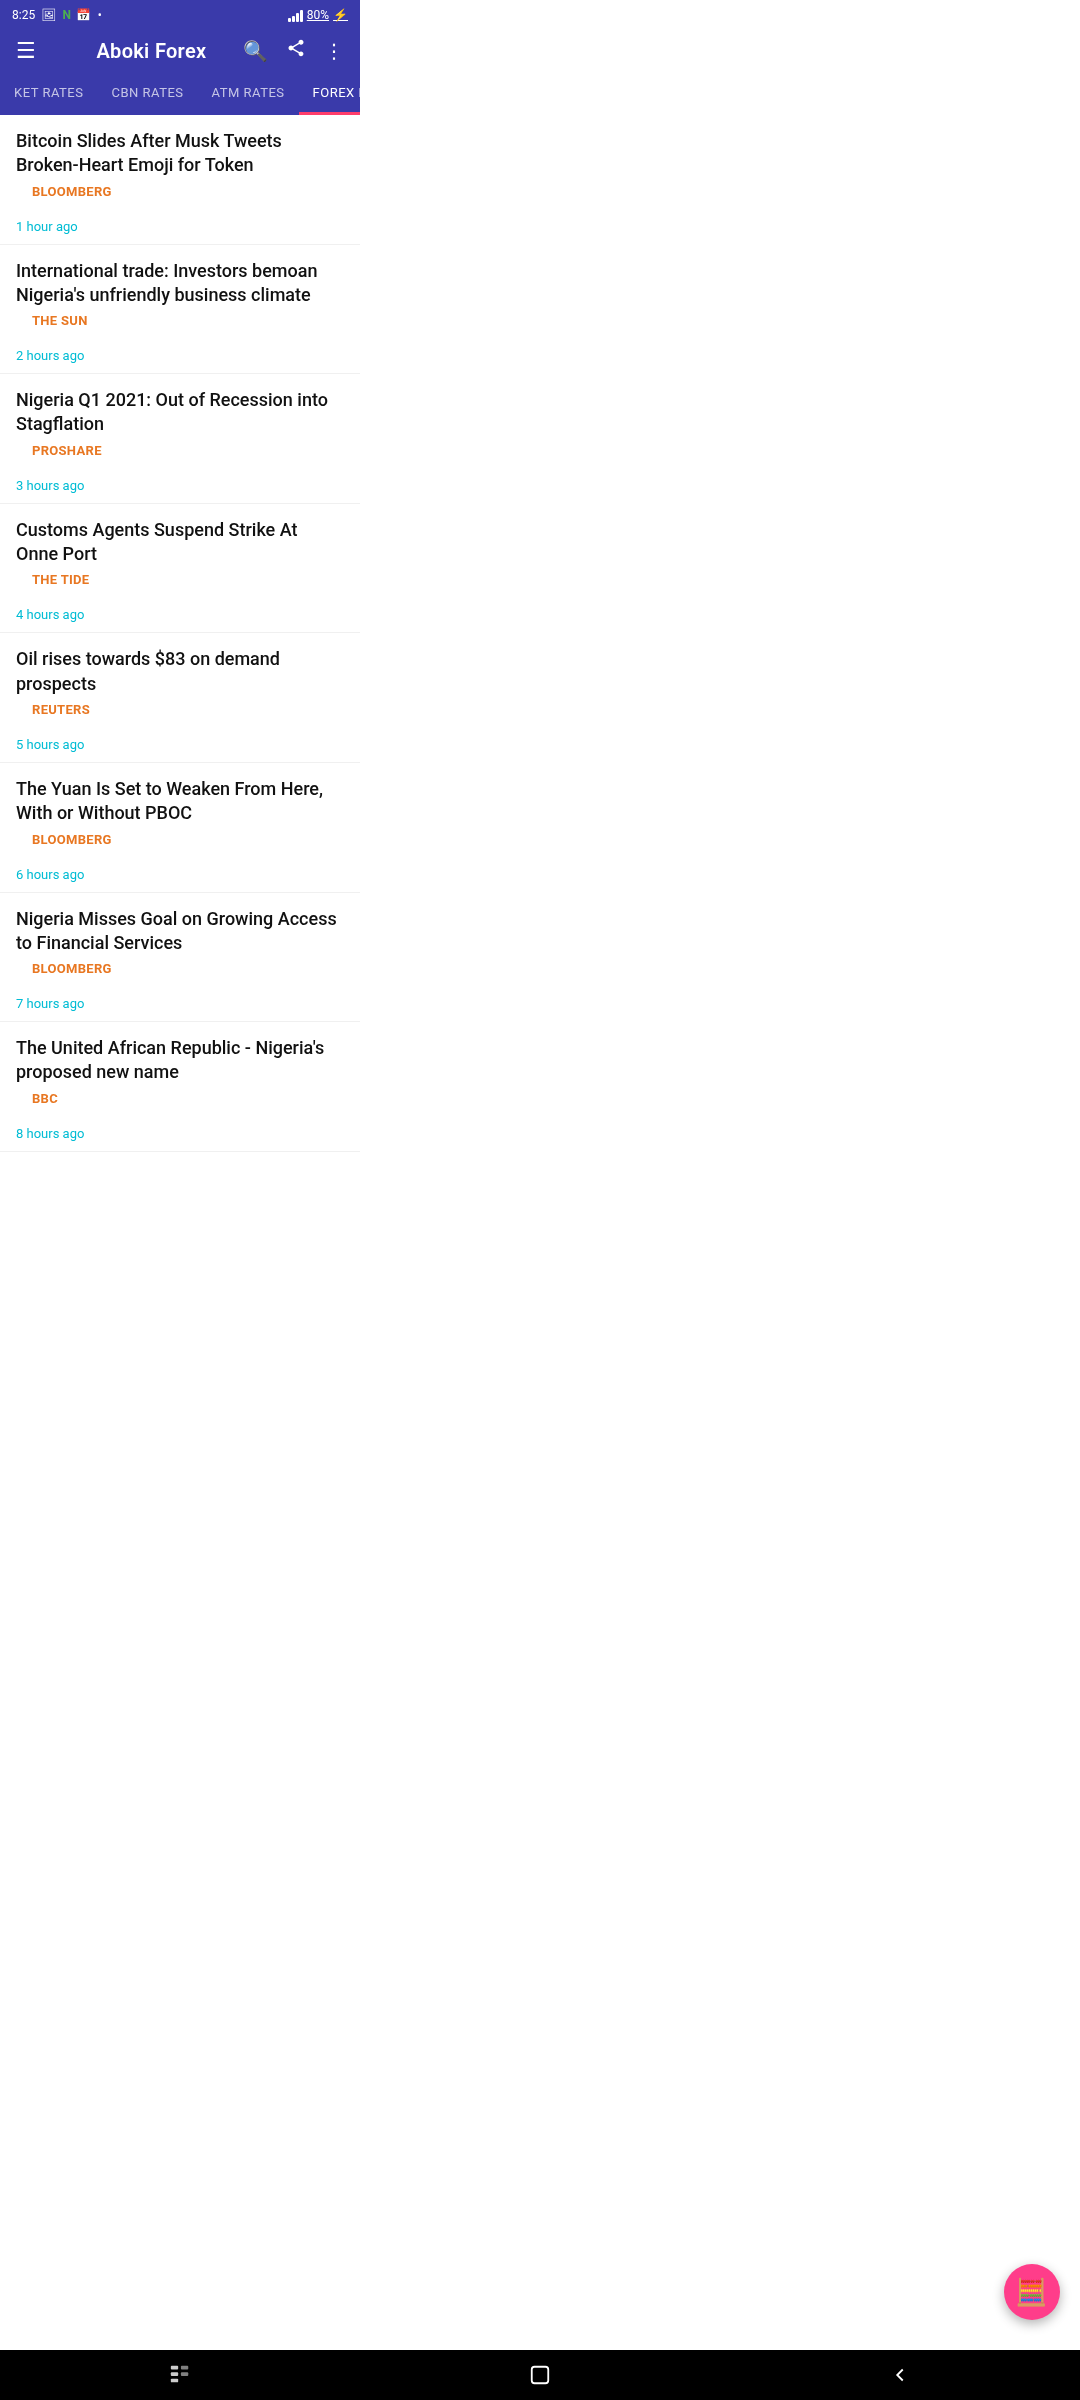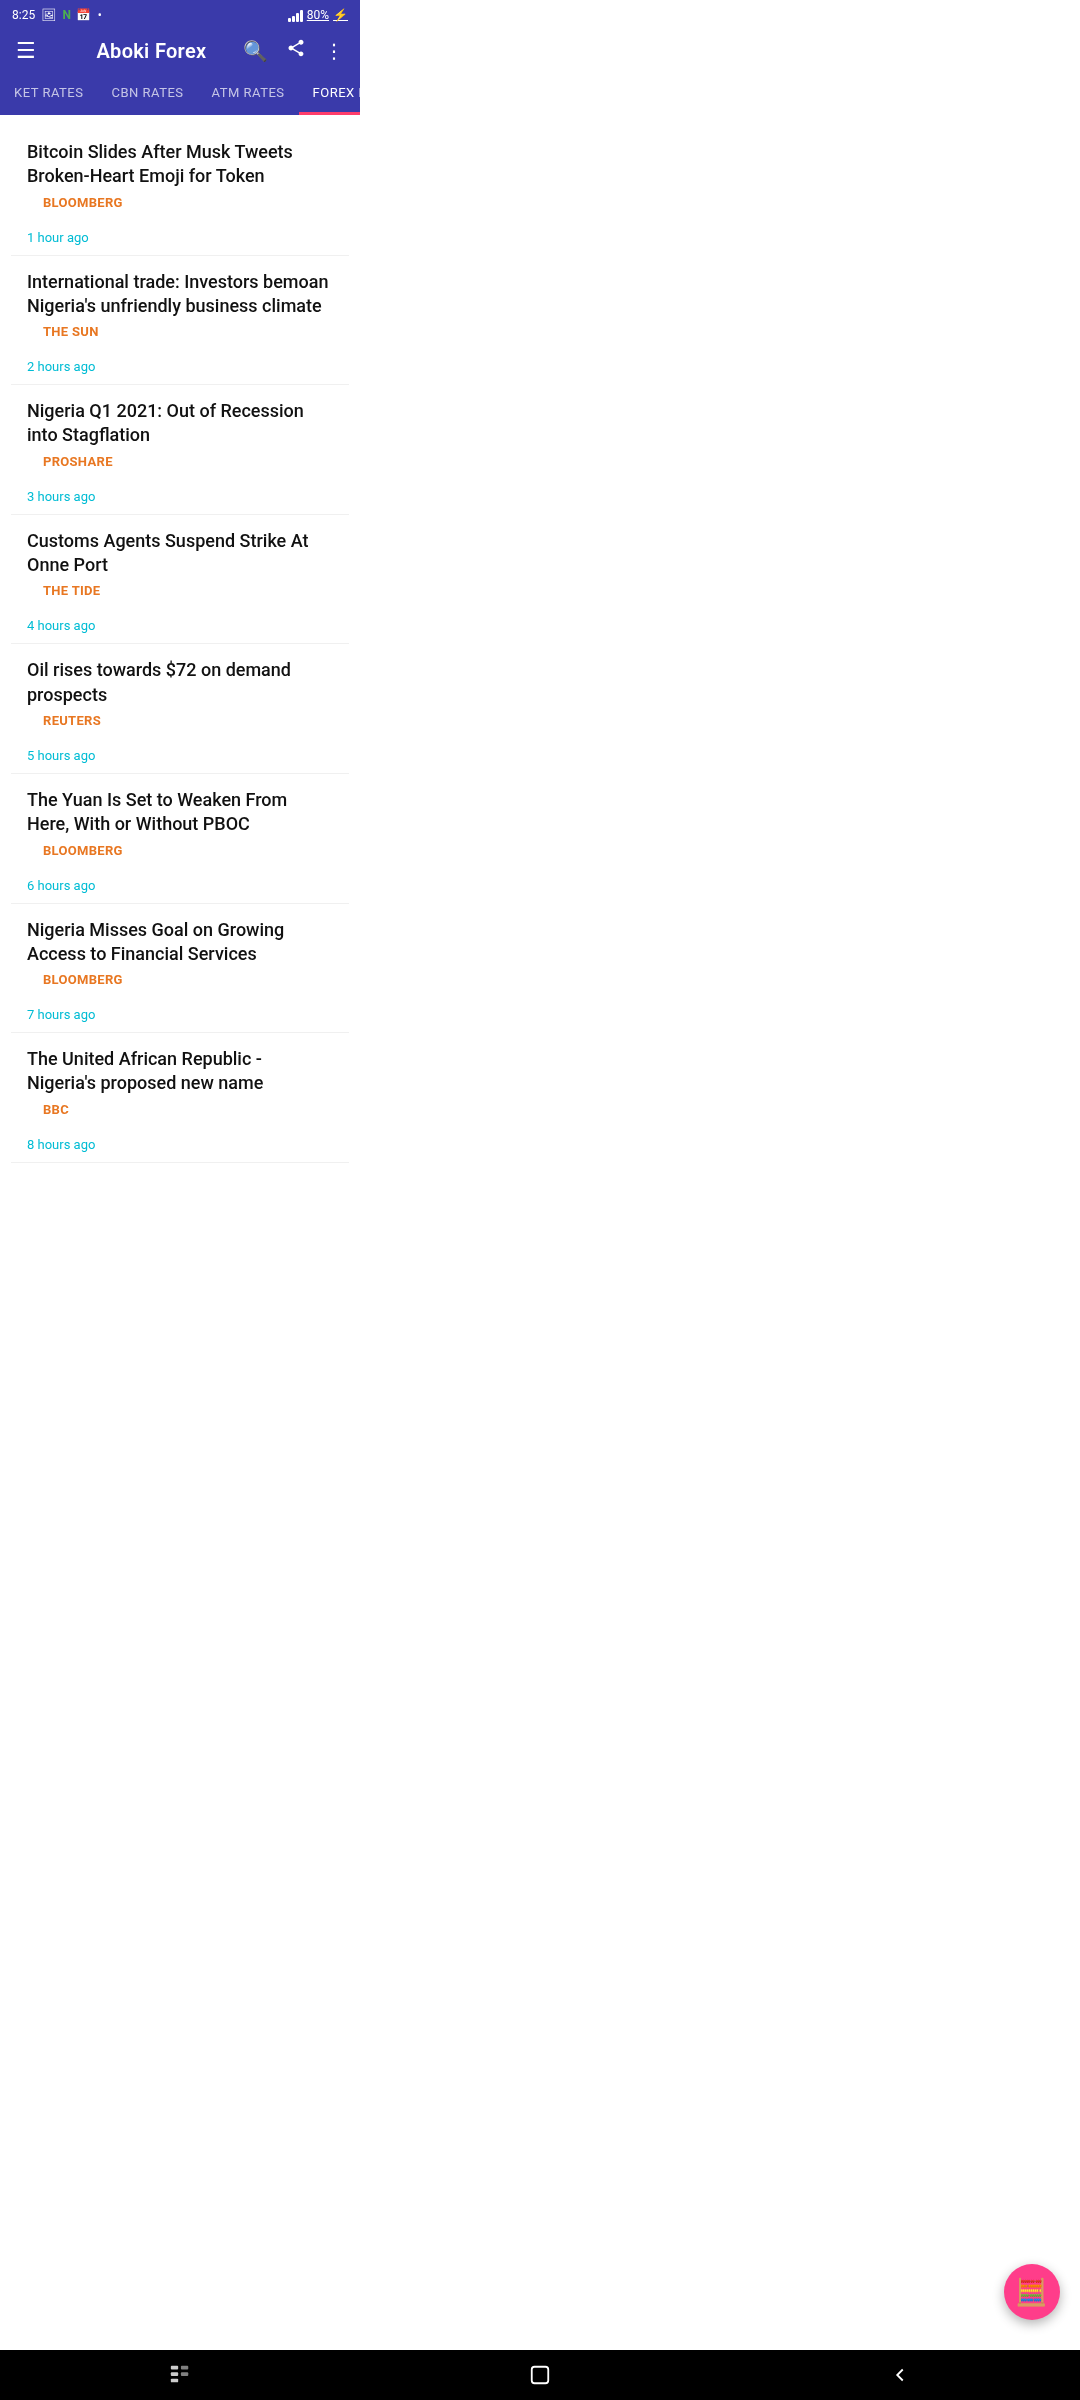--- a/index.html
+++ b/index.html
@@ -76,21 +76,21 @@
       flex-shrink: 0;
     }
     .tab-item.active {
       color: #fff;
       border-bottom: 3px solid #ff3d6b;
     }
 
     
     .news-list {
       background: #fff;
-      padding: 11px;
+      padding: 0;
     }
     .news-item {
       padding: 14px 16px 10px;
       border-bottom: 1px solid #f0f0f0;
     }
     .news-title {
       font-size: 18px;
       font-weight: 500;
       color: #111;
       line-height: 1.35;
@@ -229,21 +229,21 @@
     <div class="news-time">3 hours ago</div>
   </div>
 
   <div class="news-item">
     <div class="news-title">Customs Agents Suspend Strike At Onne Port</div>
     <div class="news-source">THE TIDE</div>
     <div class="news-time">4 hours ago</div>
   </div>
 
   <div class="news-item">
-    <div class="news-title">Oil rises towards $72 on demand prospects</div>
+    <div class="news-title">Oil rises towards $83 on demand prospects</div>
     <div class="news-source">REUTERS</div>
     <div class="news-time">5 hours ago</div>
   </div>
 
   <div class="news-item">
     <div class="news-title">The Yuan Is Set to Weaken From Here, With or Without PBOC</div>
     <div class="news-source">BLOOMBERG</div>
     <div class="news-time">6 hours ago</div>
   </div>
 

